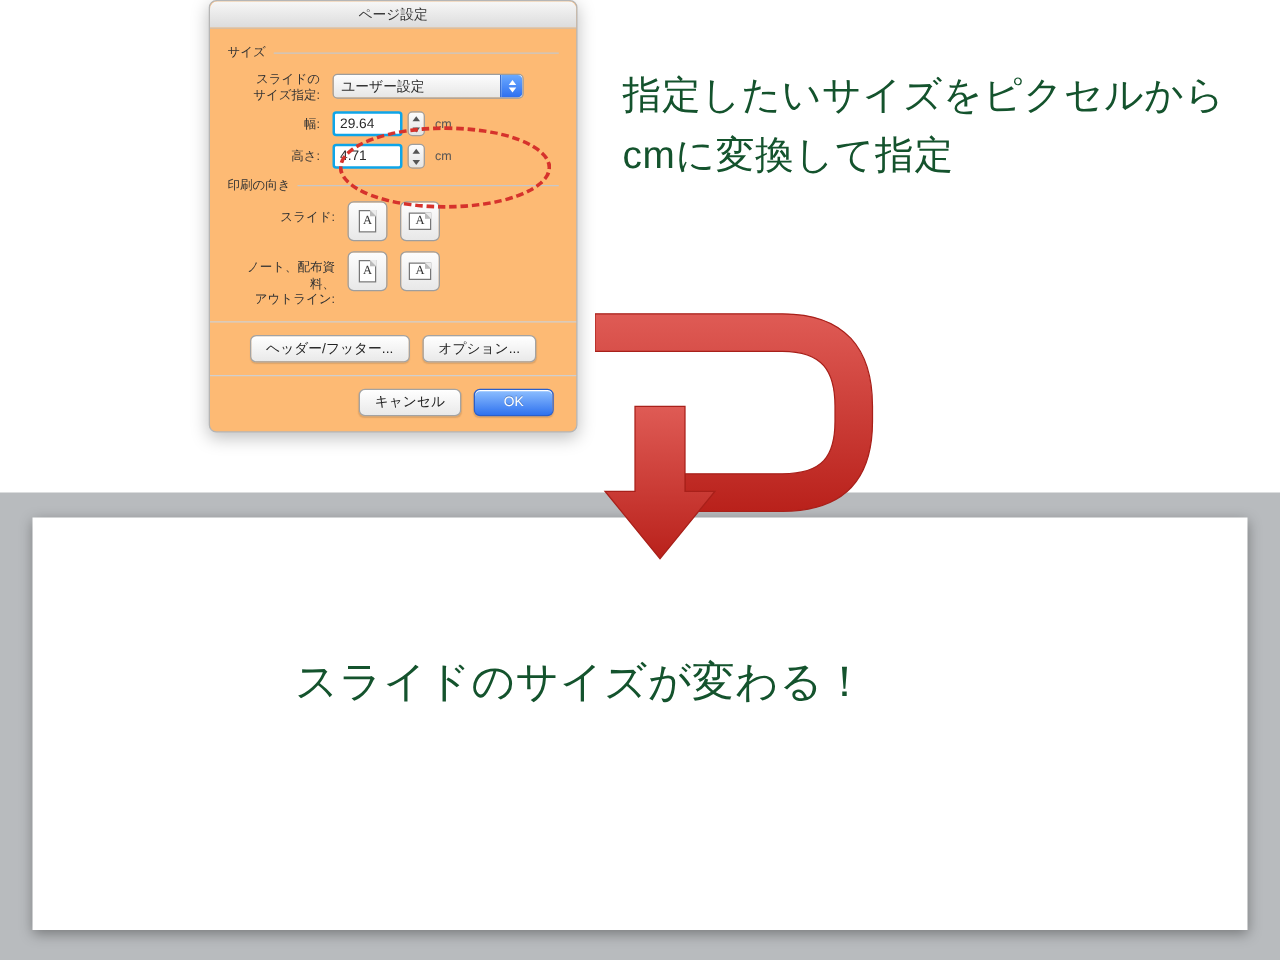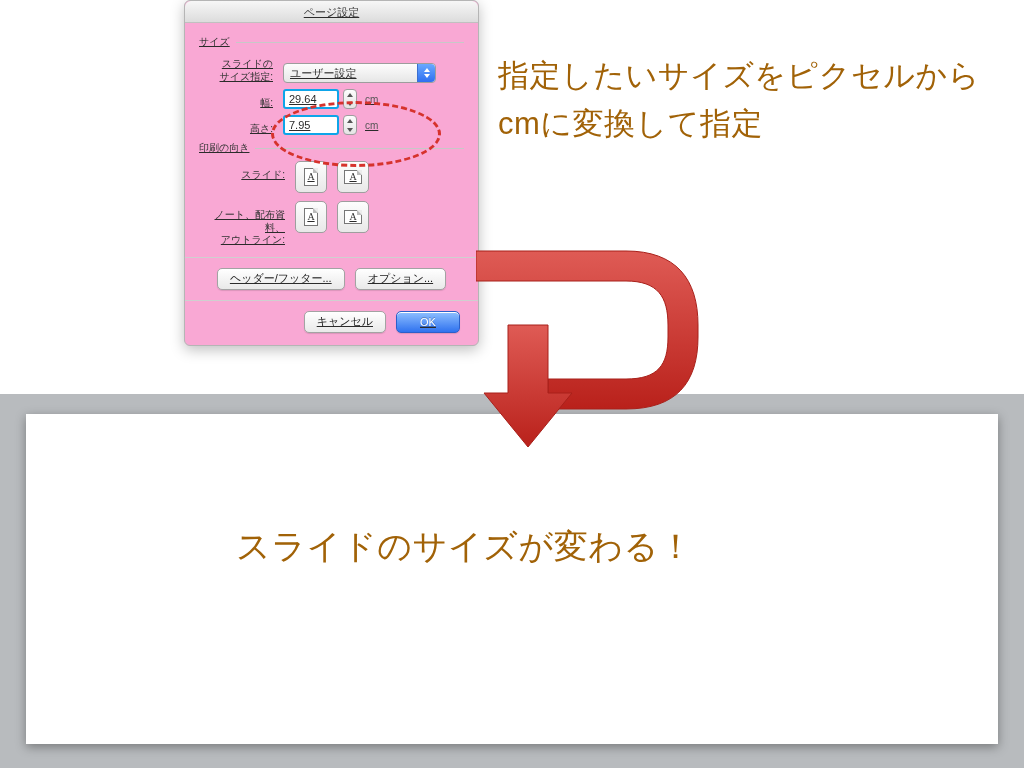--- a/index.html
+++ b/index.html
@@ -1,41 +1,41 @@
 <!DOCTYPE html>
 <html><head>
 <meta charset="utf-8">
 <style>
   * { box-sizing: border-box; }
   html, body { margin:0; padding:0; width:1024px; height:768px; font-family: "Hiragino Kaku Gothic Pro","Lucida Grande","Helvetica Neue",sans-serif; background:#fff; }
   #stage { position:relative; width:1024px; height:768px; overflow:hidden; }
 
   
   .dialog {
-    position:absolute; left:184px; top:0px; width:295px;
-    background:#f9a8d4;
+    position:absolute; left:167px; top:0px; width:295px;
+    background:#fdba74;
     border:1px solid #b5b5b5;
     border-radius:6px;
     box-shadow:0 4px 14px rgba(0,0,0,.25);
-    font-size:11px; color:#2b2b2b;text-decoration:underline;
+    font-size:11px; color:#2b2b2b;
   }
   .dialog-titlebar {
     height:22px; line-height:22px; text-align:center;
     background:linear-gradient(#f7f7f7,#dcdcdc);
     border-bottom:1px solid #c0c0c0;
     border-radius:6px 6px 0 0;
     font-size:11px; color:#333;
   }
   .dialog-body { padding:10px 14px 12px 14px; }
 
   .section-row { display:flex; align-items:center; margin:2px 0 6px 0;justify-content:flex-end; }
   .section-label { font-size:10px; color:#333; white-space:nowrap; padding-right:6px; }
   .section-rule { flex:1; height:0; border-top:1px solid #c8c8c8; }
 
-  .form-row { display:flex; align-items:flex-end; margin:6px 0; }
+  .form-row { display:flex; align-items:center; margin:6px 0; }
   .form-label { width:84px; text-align:right; font-size:10px; color:#333; padding-right:10px; padding-top:3px; line-height:1.25; }
   .form-field { flex:1; display:flex; align-items:center; gap:4px; }
 
   .select {
     width:153px; height:20px;
     background:linear-gradient(#fdfdfd,#e6e6e6);
     border:1px solid #9d9d9d; border-radius:4px;
     display:flex; align-items:center; position:relative;
     font-size:11px; padding:0 6px;
   }
@@ -107,21 +107,21 @@
   }
   .aqua-btn.primary {
     background:linear-gradient(#8fc0ff,#2f72ef);
     border:1px solid #2b5fca; color:#fff;
     text-shadow:0 -1px 0 rgba(0,0,0,.25);
   }
   .rule-full { border:0; border-top:1px solid #cfcfcf; margin:10px -14px; }
 
   
   .annot {
-    position:absolute; color:#a16207; font-size:31px; line-height:1.55; font-weight:500;
+    position:absolute; color:#14532d; font-size:31px; line-height:1.55; font-weight:500;
     letter-spacing:0.5px;
   }
   .annot.top   { left:498px; top:52px; width:510px; }
   .annot.bottom{ left:236px; top:520px; width:600px; font-size:34px; }
 
   
   .arrow-wrap {
     position:absolute; left:476px; top:237px; width:260px; height:220px; pointer-events:none;
   }
 
@@ -183,21 +183,21 @@
             <div class="down"></div>
           </div>
           <span class="unit">cm</span>
         </div>
       </div>
 
       <div class="form-row">
         <div class="form-label">高さ:</div>
         <div class="form-field">
           <div class="num-input">
-            <span>7.95</span>
+            <span>4.71</span>
           </div>
           <div class="stepper">
             <div class="up"></div>
             <div class="down"></div>
           </div>
           <span class="unit">cm</span>
         </div>
       </div>
 
       <div class="section-row" style="margin-top:6px;">

